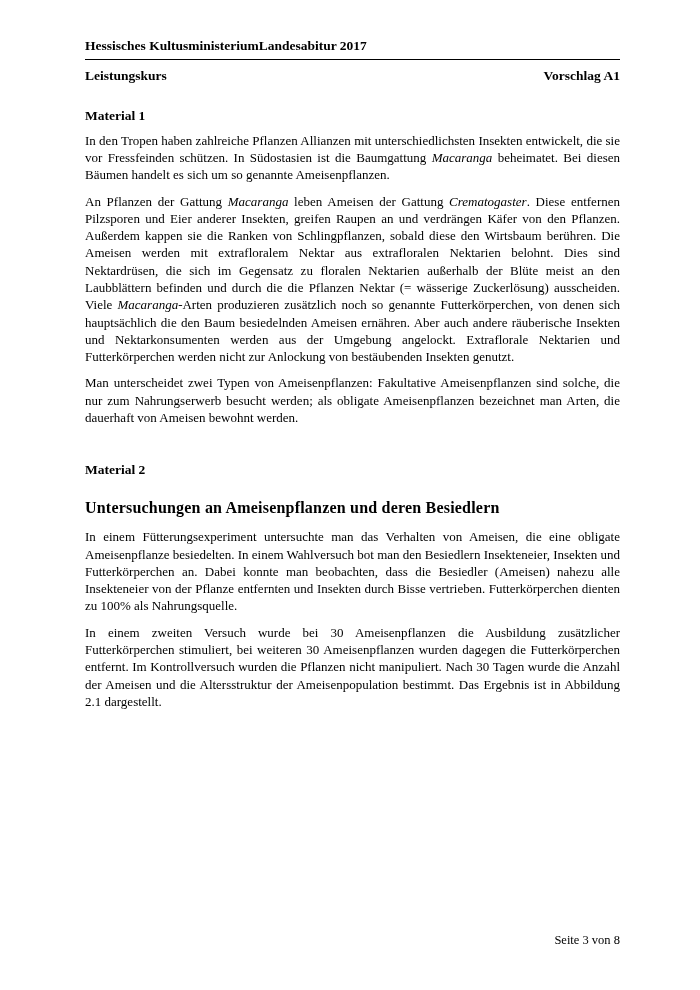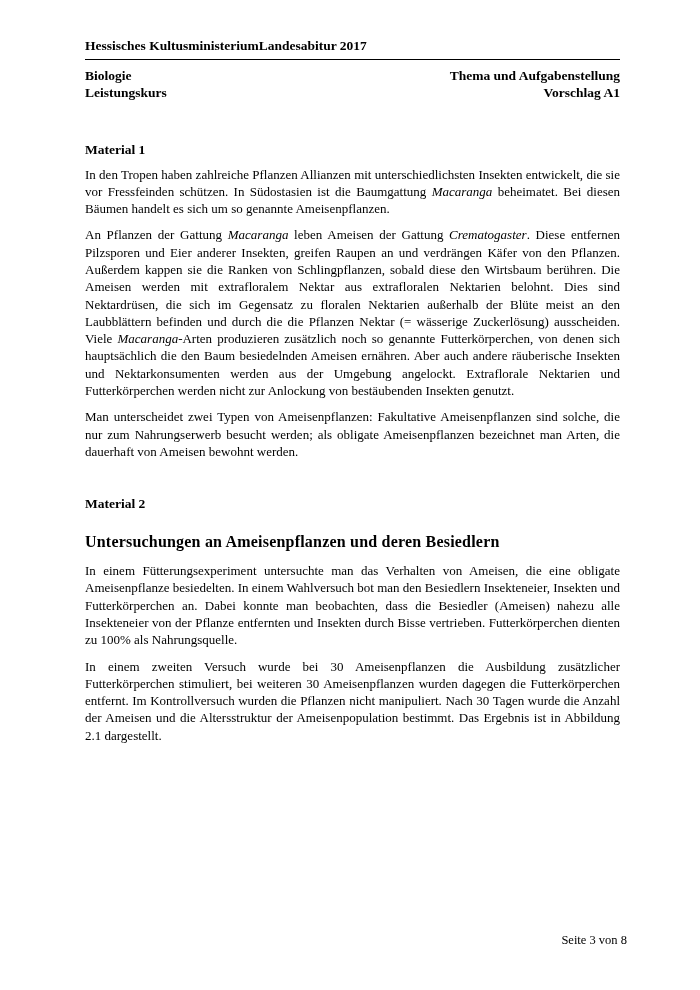--- a/index.html
+++ b/index.html
@@ -33,59 +33,55 @@
   .hdr-sub {
     display: flex;
     justify-content: space-between;
     font-weight: bold;
     font-size: 13.5px;
     line-height: 1.25;
   }
   .material-label {
     font-size: 13.5px;
     font-weight: bold;
-    margin: 40px 0 0 0;
+    margin: 23px 0 0 0;
   }
   .material-heading {
     font-size: 16px;
     font-weight: bold;
     margin: 21px 0 11px 0;
     letter-spacing: 0.2px;
   }
   .body-par {
     font-size: 13px;
     line-height: 1.33;
     text-align: justify;
     margin: 8px 0 9px 0;
   }
   .section-gap {
     margin-top: 36px;
   }
   .footer {
     position: absolute;
-    right: 73px;
+    right: 80px;
     bottom: 42px;
     font-size: 12.5px;
   }
 </style>
 </head>
 <body>
 
 <div class="page">
 
   <header>
     <div class="hdr-row">
       <span>Hessisches Kultusministerium</span>
       <span>Landesabitur 2017</span>
     </div>
     <hr class="header-rule">
-    <div class="hdr-sub">
-      <span>Biologie</span>
-      <span>Thema und Aufgabenstellung</span>
-    </div>
     <div class="hdr-sub">
       <span>Leistungskurs</span>
       <span>Vorschlag A1</span>
     </div>
   </header>
 
   <section>
     <div class="material-label">Material 1</div>
     <p class="body-par"><span>In den Tropen haben zahlreiche Pflanzen Allianzen mit unterschiedlichsten Insekten entwickelt, die sie vor Fressfeinden schützen. In Südostasien ist die Baumgattung </span><i>Macaranga</i><span> beheimatet. Bei diesen Bäumen handelt es sich um so genannte Ameisenpflanzen.</span></p>
     <p class="body-par"><span>An Pflanzen der Gattung </span><i>Macaranga</i><span> leben Ameisen der Gattung </span><i>Crematogaster</i><span>. Diese entfernen Pilzsporen und Eier anderer Insekten, greifen Raupen an und verdrängen Käfer von den Pflanzen. Außerdem kappen sie die Ranken von Schlingpflanzen, sobald diese den Wirtsbaum berühren. Die Ameisen werden mit extrafloralem Nektar aus extrafloralen Nektarien belohnt. Dies sind Nektardrüsen, die sich im Gegensatz zu floralen Nektarien außerhalb der Blüte meist an den Laubblättern befinden und durch die die Pflanzen Nektar (= wässerige Zuckerlösung) ausscheiden. Viele </span><i>Macaranga</i><span>-Arten produzieren zusätzlich noch so genannte Futterkörperchen, von denen sich hauptsächlich die den Baum besiedelnden Ameisen ernähren. Aber auch andere räuberische Insekten und Nektarkonsumenten werden aus der Umgebung angelockt. Extraflorale Nektarien und Futterkörperchen werden nicht zur Anlockung von bestäubenden Insekten genutzt.</span></p>

